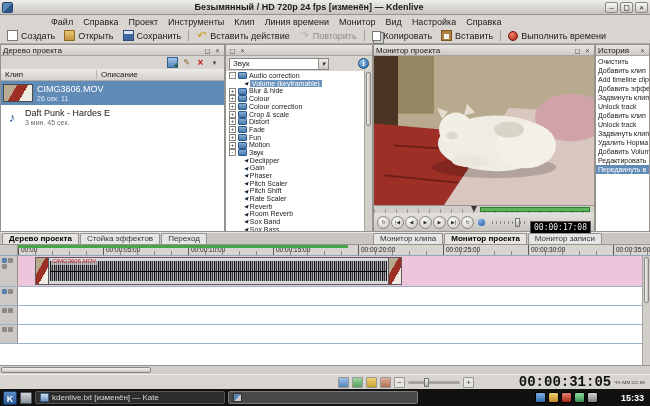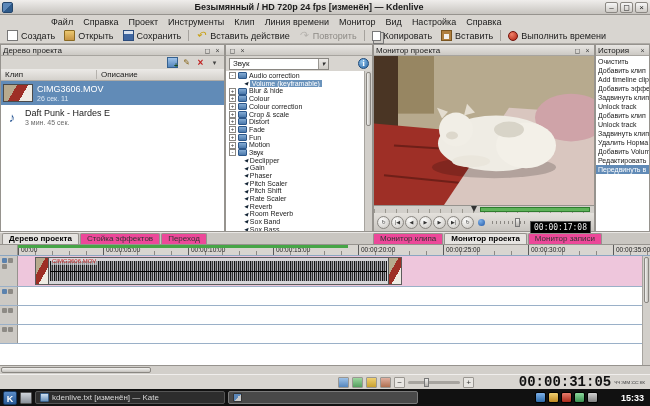--- a/index.html
+++ b/index.html
@@ -127,21 +127,21 @@
   
   .hist-list { flex:1; background:#fff; overflow:hidden; padding-top:1px; }
   .hist-row { height:9px; font-size:7px; line-height:9px; padding-left:2px; white-space:nowrap; overflow:hidden; }
   .hist-row.sel { background:#618bb7; color:#fff; }
 
   
   .tabsrow { height:12px; display:flex; align-items:flex-end; background:#c9c6c1; border-top:1px solid #e8e6e3; }
   .tabs-left { width:373px; display:flex; padding-left:2px; }
   .tabs-right { flex:1; display:flex; }
   .tab { font-size:8px; line-height:10px; padding:0 6px; margin-right:1px; white-space:nowrap;
-    border:1px solid #96938e; border-bottom:none; border-radius:2px 2px 0 0; background:#ec4899; color:#333; }
+    border:1px solid #96938e; border-bottom:none; border-radius:2px 2px 0 0; background:#e5e5e5; color:#333; }
   .tab.active { background:#e6e4e1; font-weight:bold; color:#000; }
 
   
   .timeline { position:relative; height:130px; display:flex; flex-direction:column;
     border-top:1px solid #96938e; background:#fff; }
   .tl-ruler { height:11px; flex:none; display:flex; background:#d8d5d0; border-bottom:1px solid #8ba6c2; }
   .tl-corner { width:18px; flex:none; background:#ccc9c4; border-right:1px solid #96938e; }
   .tl-scale { flex:1; position:relative; display:flex; overflow:hidden;
     background-image:repeating-linear-gradient(90deg,#8d8a85 0 1px,transparent 1px 17px);
     background-size:100% 4px; background-position:0 100%; background-repeat:repeat-x; }

